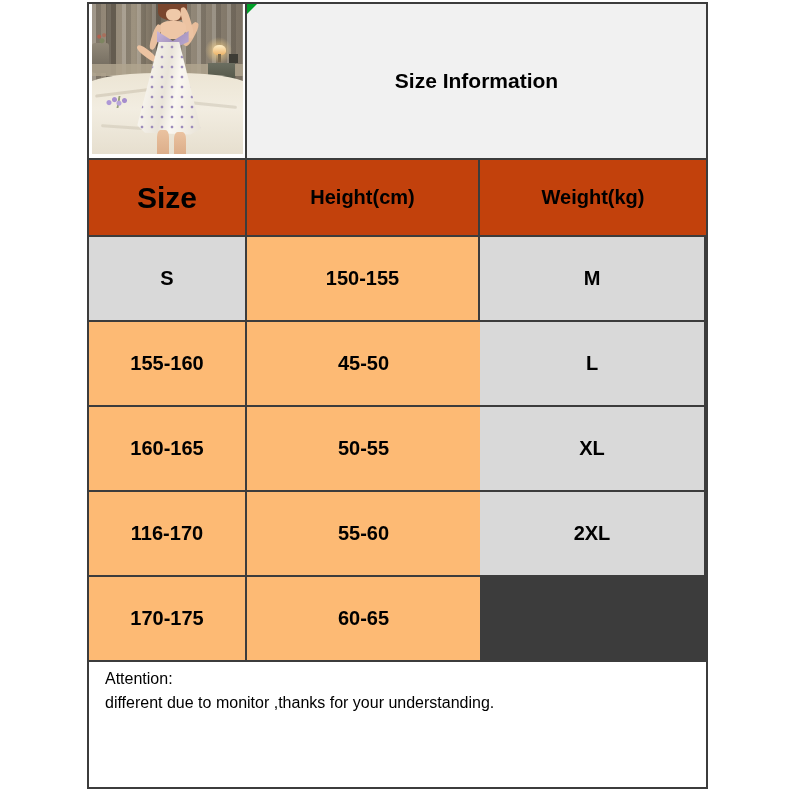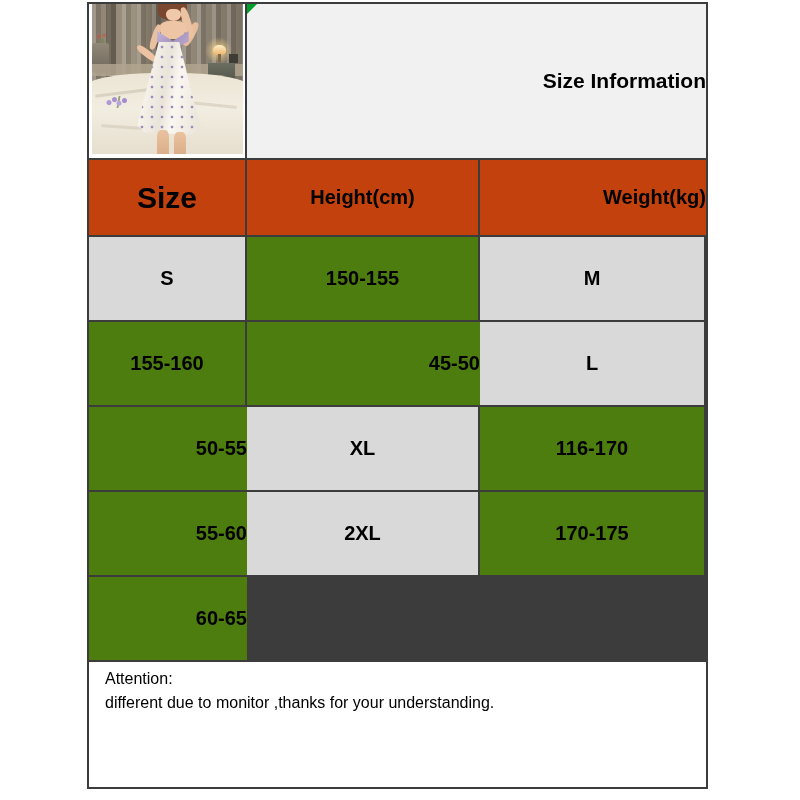--- a/index.html
+++ b/index.html
@@ -9,31 +9,31 @@
   .size-table {
     position:absolute; left:87px; top:2px; width:621px;
     border:2px solid #3c3c3c;
     display:grid;
     grid-template-columns:158px 233px 226px;
     grid-template-rows:156px 77px 85px 85px 85px 85px 85px 125px;
     background:#3c3c3c;
   }
   .cell { border-right:2px solid #3c3c3c; border-bottom:2px solid #3c3c3c;
           display:flex; align-items:center; justify-content:center; text-align:center; }
-  .cell.last-col { border-right:none;justify-content:flex-end; }
+  .cell.last-col { border-right:none; }
   .cell.last-row { border-bottom:none; }
 
   .title-cell { grid-column:2/4; background:#f1f1f1; font-weight:700; font-size:21px; position:relative; }
   .corner-marker { position:absolute; left:0; top:0; width:0; height:0;
                    border-top:10px solid #00a028; border-right:10px solid transparent; }
 
   .hcell { background:#c2410c; font-weight:700; font-size:20px; }
   .hcell.size-head { font-size:30px; }
   .label-cell { background:#d9d9d9; font-weight:700; font-size:20px; }
-  .data-cell { background:#4d7c0f; font-weight:700; font-size:20px; }
+  .data-cell { background:#fdba74; font-weight:700; font-size:20px; }
 
   .attention-cell { grid-column:1/4; background:#ffffff; display:block; text-align:left;
                     padding:5px 4px 0 16px; font-size:16px; line-height:24px; }
   .att-line { white-space:nowrap; }
 
   
   .photo-cell { background:#ffffff; position:relative; padding:0; }
   .photo { position:absolute; left:3px; top:0; right:2px; bottom:4px; overflow:hidden; background:#8e8475; }
   .photo div { position:absolute; }
   .curtains { left:0; top:0; width:100%; height:62%;
@@ -136,20 +136,21 @@
     <div class="cell hcell last-col">Weight(kg)</div>
 
     <div class="cell label-cell">S</div>
     <div class="cell data-cell">150-155</div>
 
     <div class="cell label-cell">M</div>
     <div class="cell data-cell">155-160</div>
     <div class="cell data-cell last-col">45-50</div>
 
     <div class="cell label-cell">L</div>
+    <div class="cell data-cell">160-165</div>
     <div class="cell data-cell last-col">50-55</div>
 
     <div class="cell label-cell">XL</div>
     <div class="cell data-cell">116-170</div>
     <div class="cell data-cell last-col">55-60</div>
 
     <div class="cell label-cell">2XL</div>
     <div class="cell data-cell">170-175</div>
     <div class="cell data-cell last-col">60-65</div>
 

